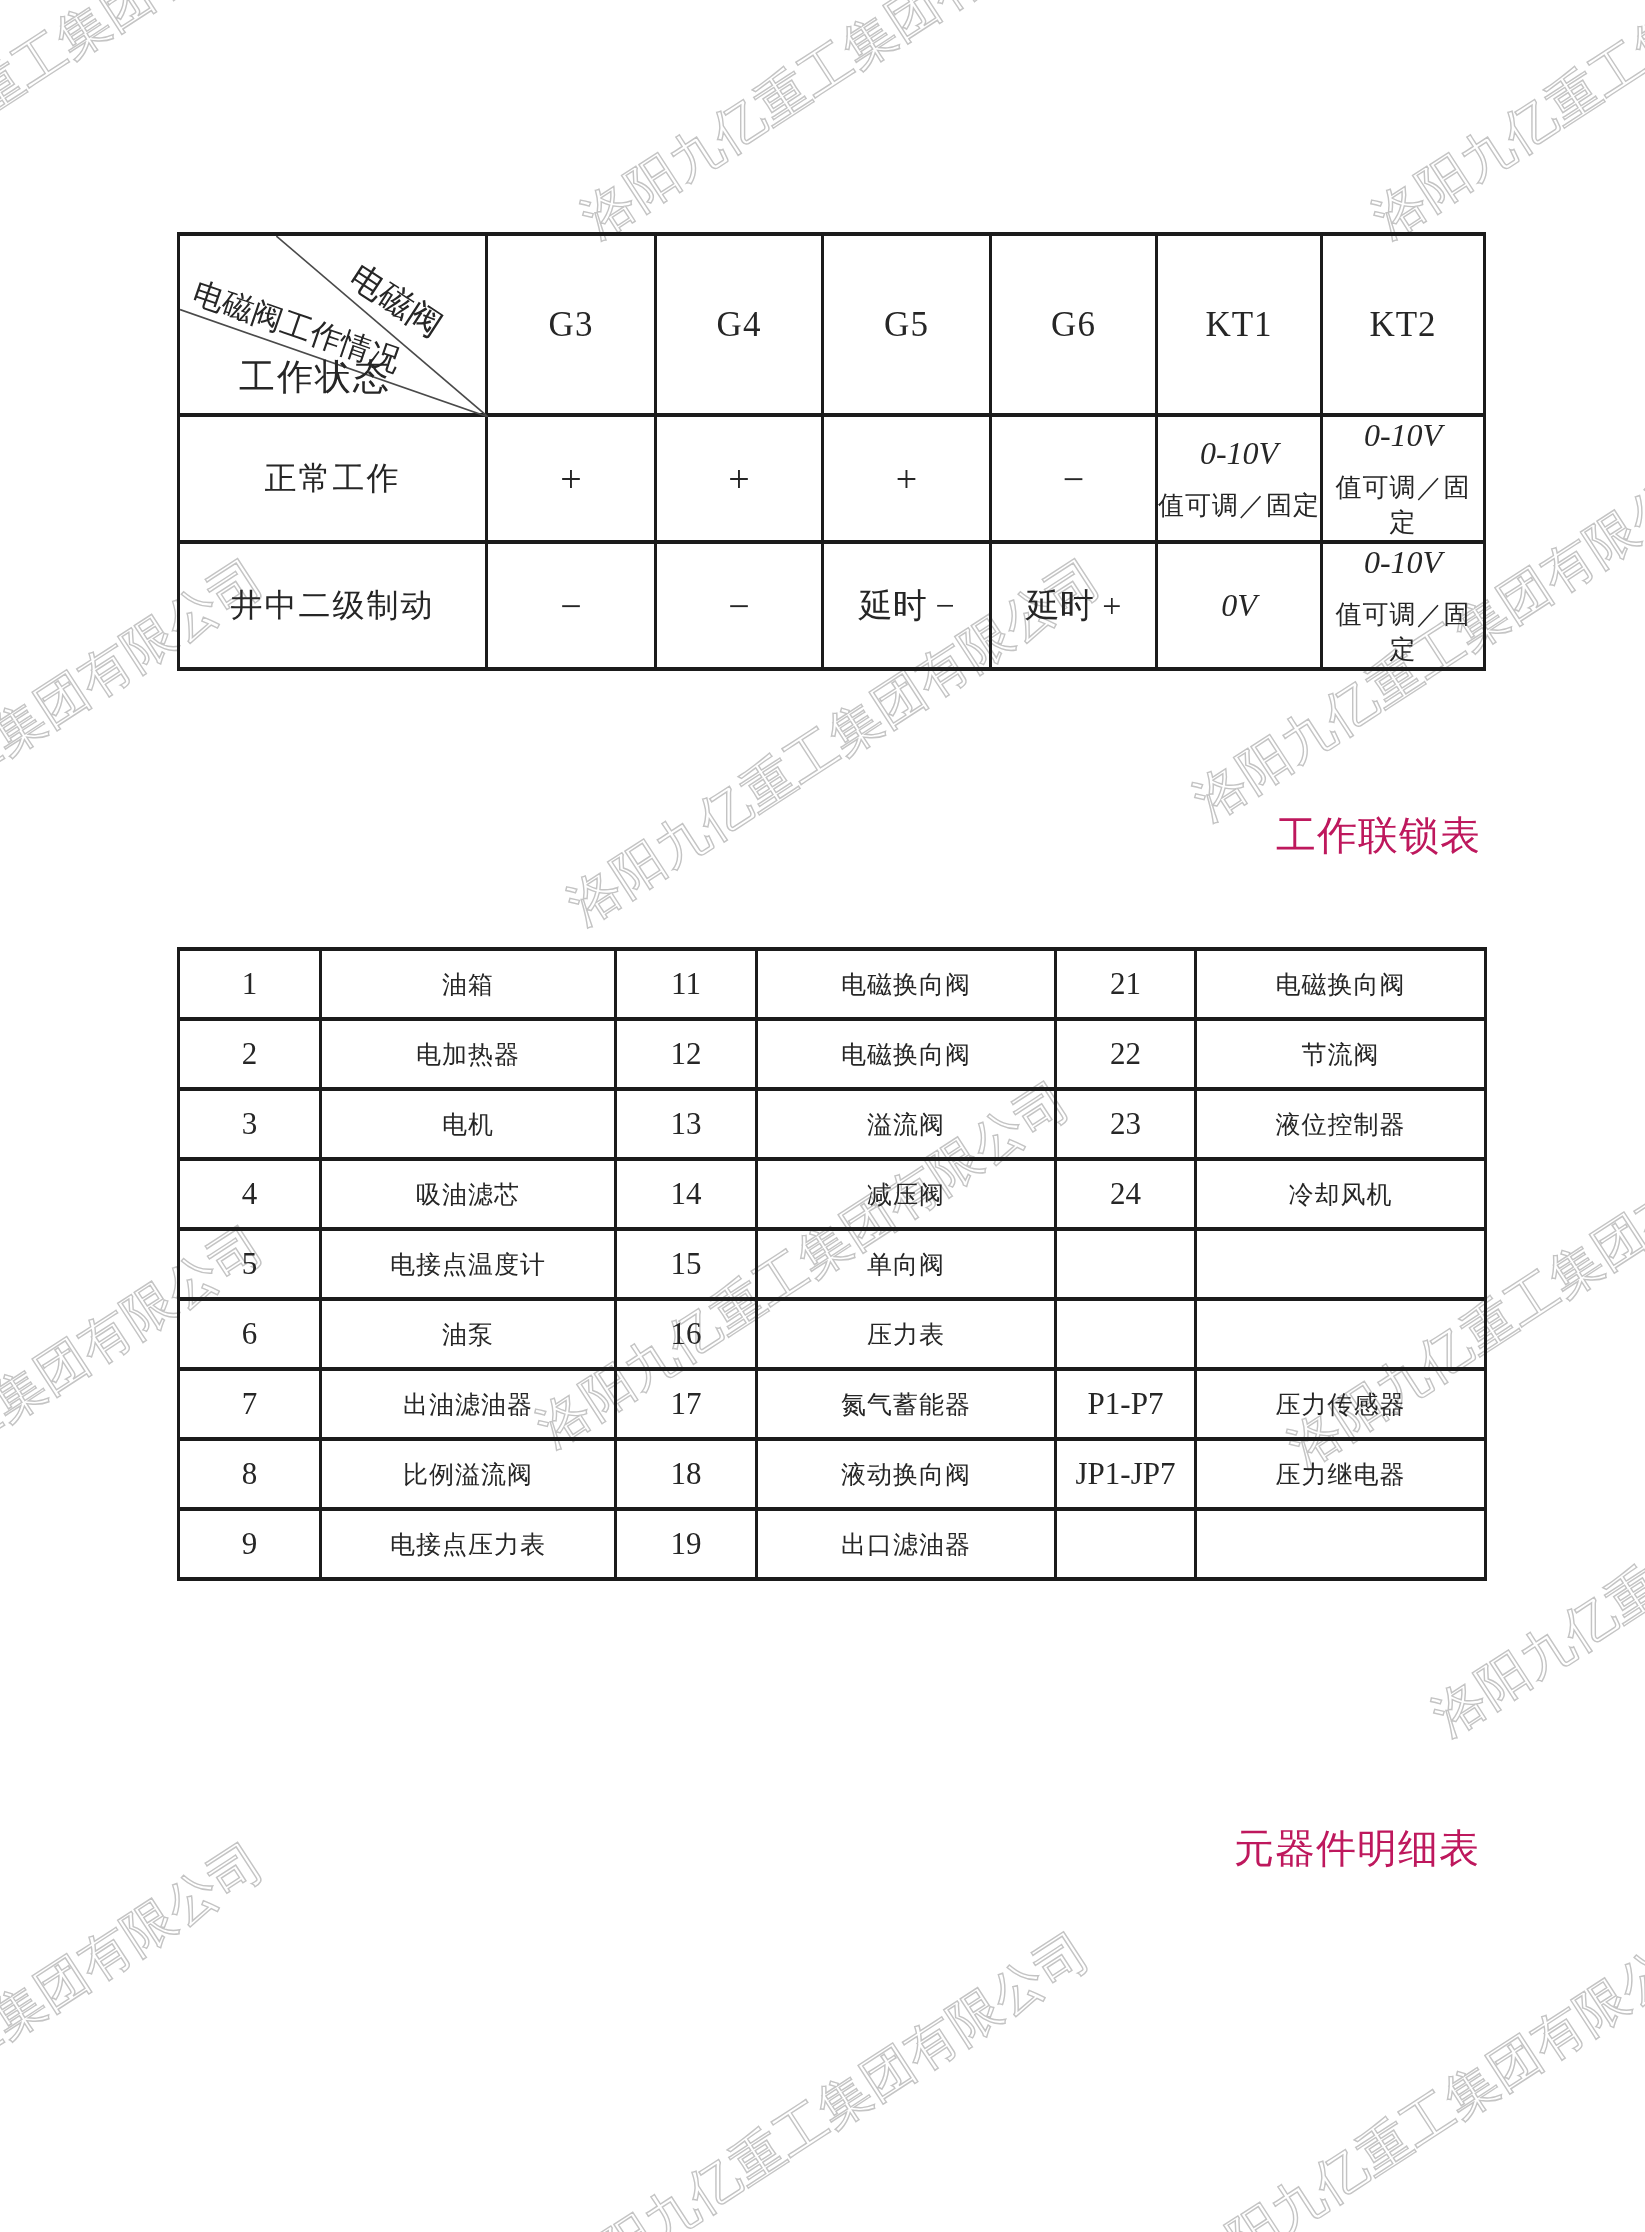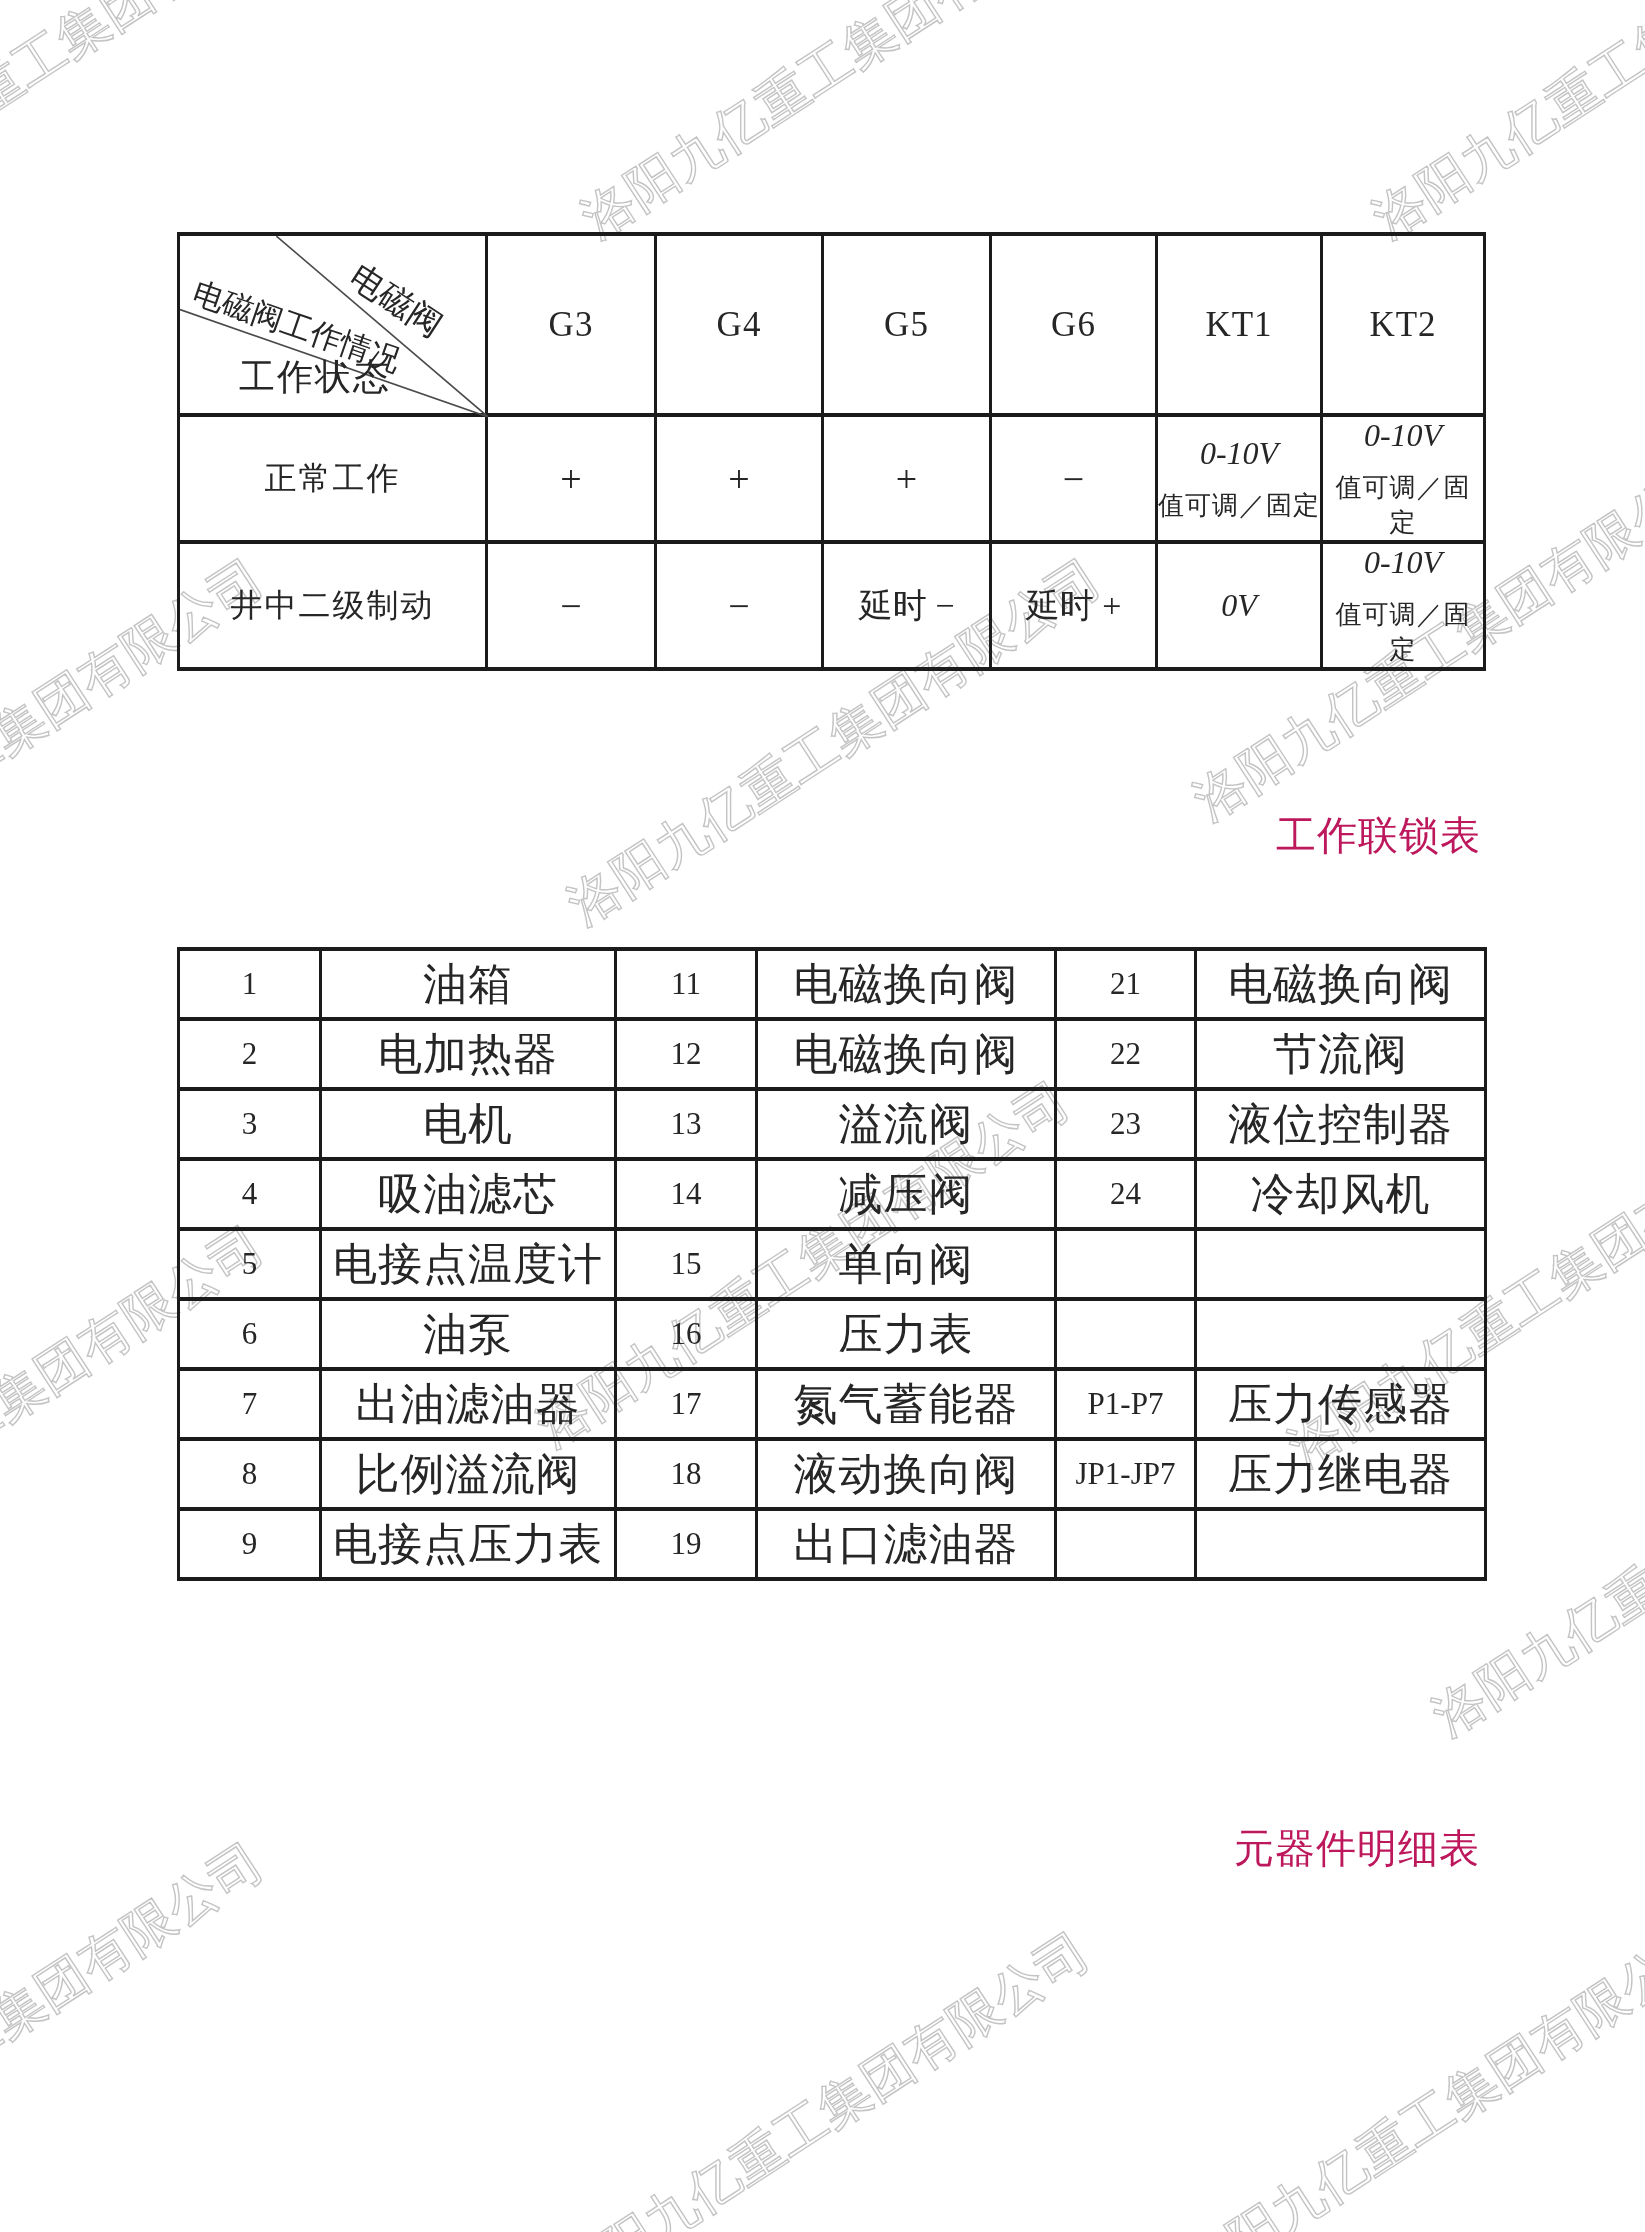--- a/index.html
+++ b/index.html
@@ -50,21 +50,21 @@
   .corner-box{position:absolute;left:0;top:0;width:100%;height:100%;}
   .corner-svg{position:absolute;left:0;top:0;}
   .corner-lbl{position:absolute;white-space:nowrap;transform-origin:center center;}
   .lbl-valve{left:165px;top:42px;font-size:34px;transform:rotate(33deg);}
   .lbl-mid{left:8px;top:70px;font-size:31px;transform:rotate(19deg);}
   .lbl-state{left:28px;top:117px;font-size:36px;letter-spacing:2px;margin-left:31px;}
   
   .t2{left:177px;top:947px;width:1307px;}
   .t2 tr{height:70px;}
   .t2 .num{font-size:31px;}
-  .t2 .nm{font-size:44px;letter-spacing:1px;font-family:Liberation Mono, monospace;}
+  .t2 .nm{font-size:25px;letter-spacing:1px;font-family:Liberation Mono, monospace;}
   
   .caption{
     position:absolute;z-index:1;white-space:nowrap;
     font-size:40px;color:#be185d;letter-spacing:1px;
   }
   .cap1{left:1276px;top:808px;}
   .cap2{left:1234px;top:1821px;}
 </style>
 </head>
 <body>

